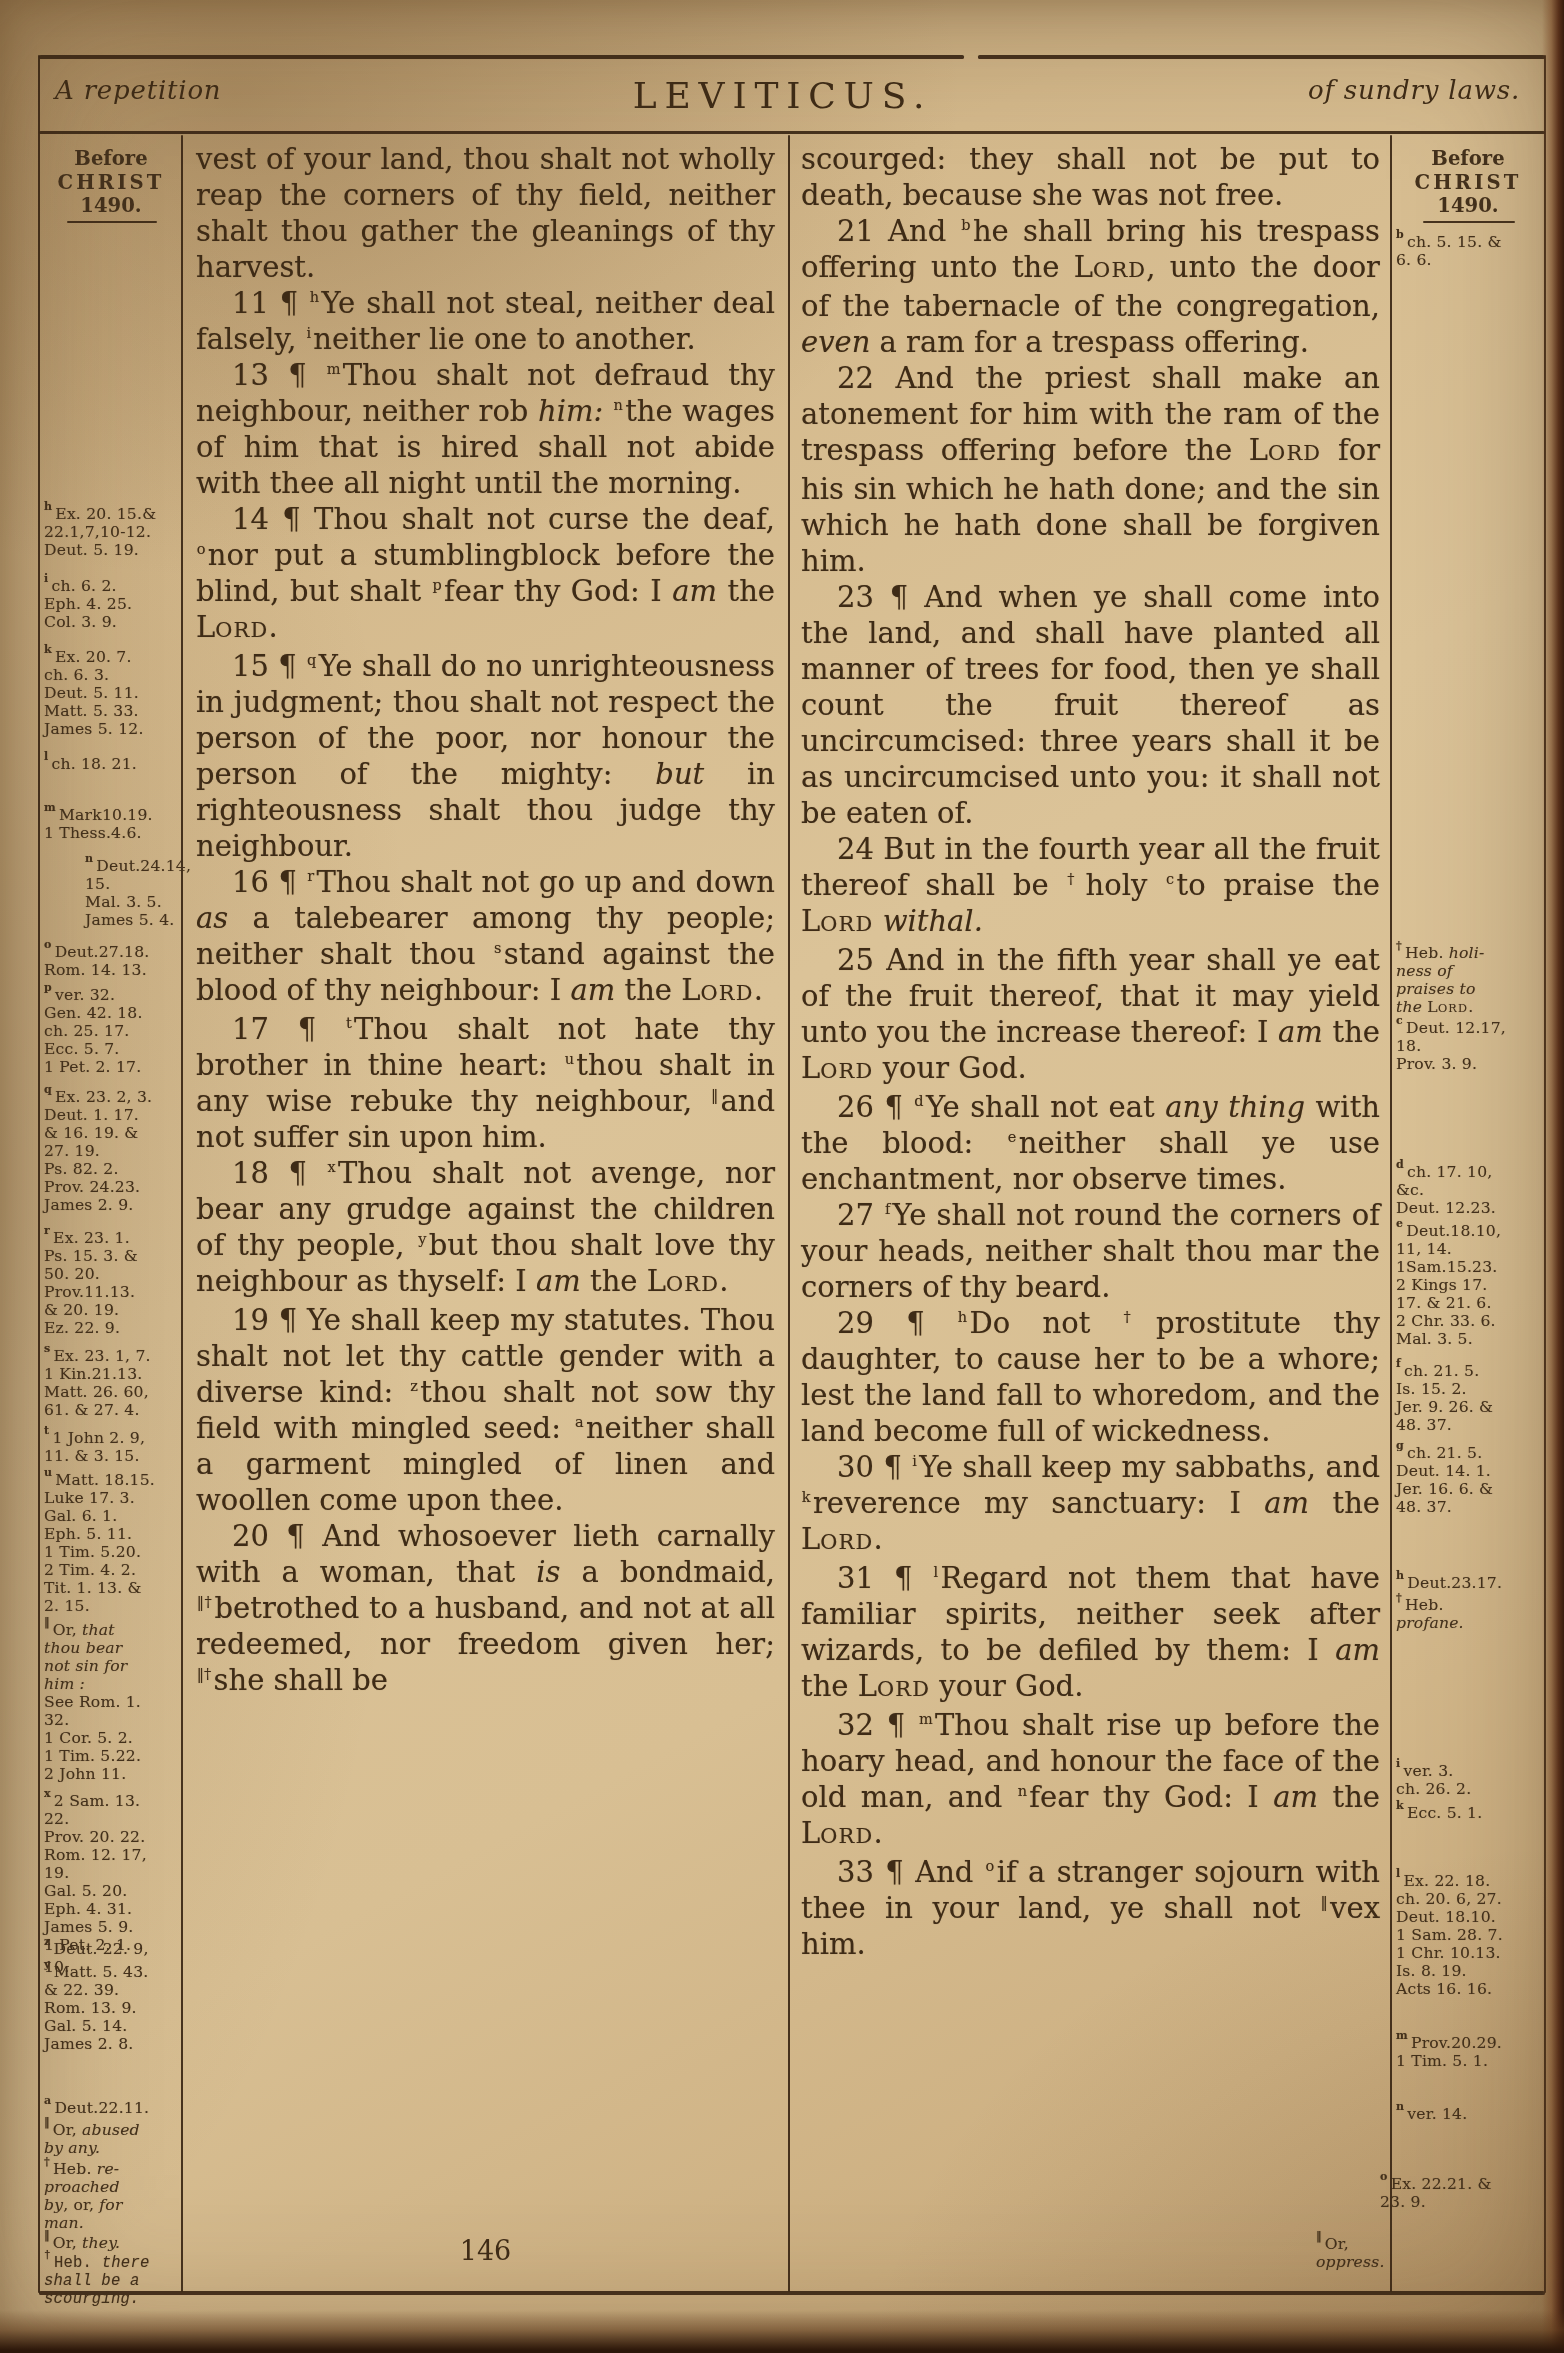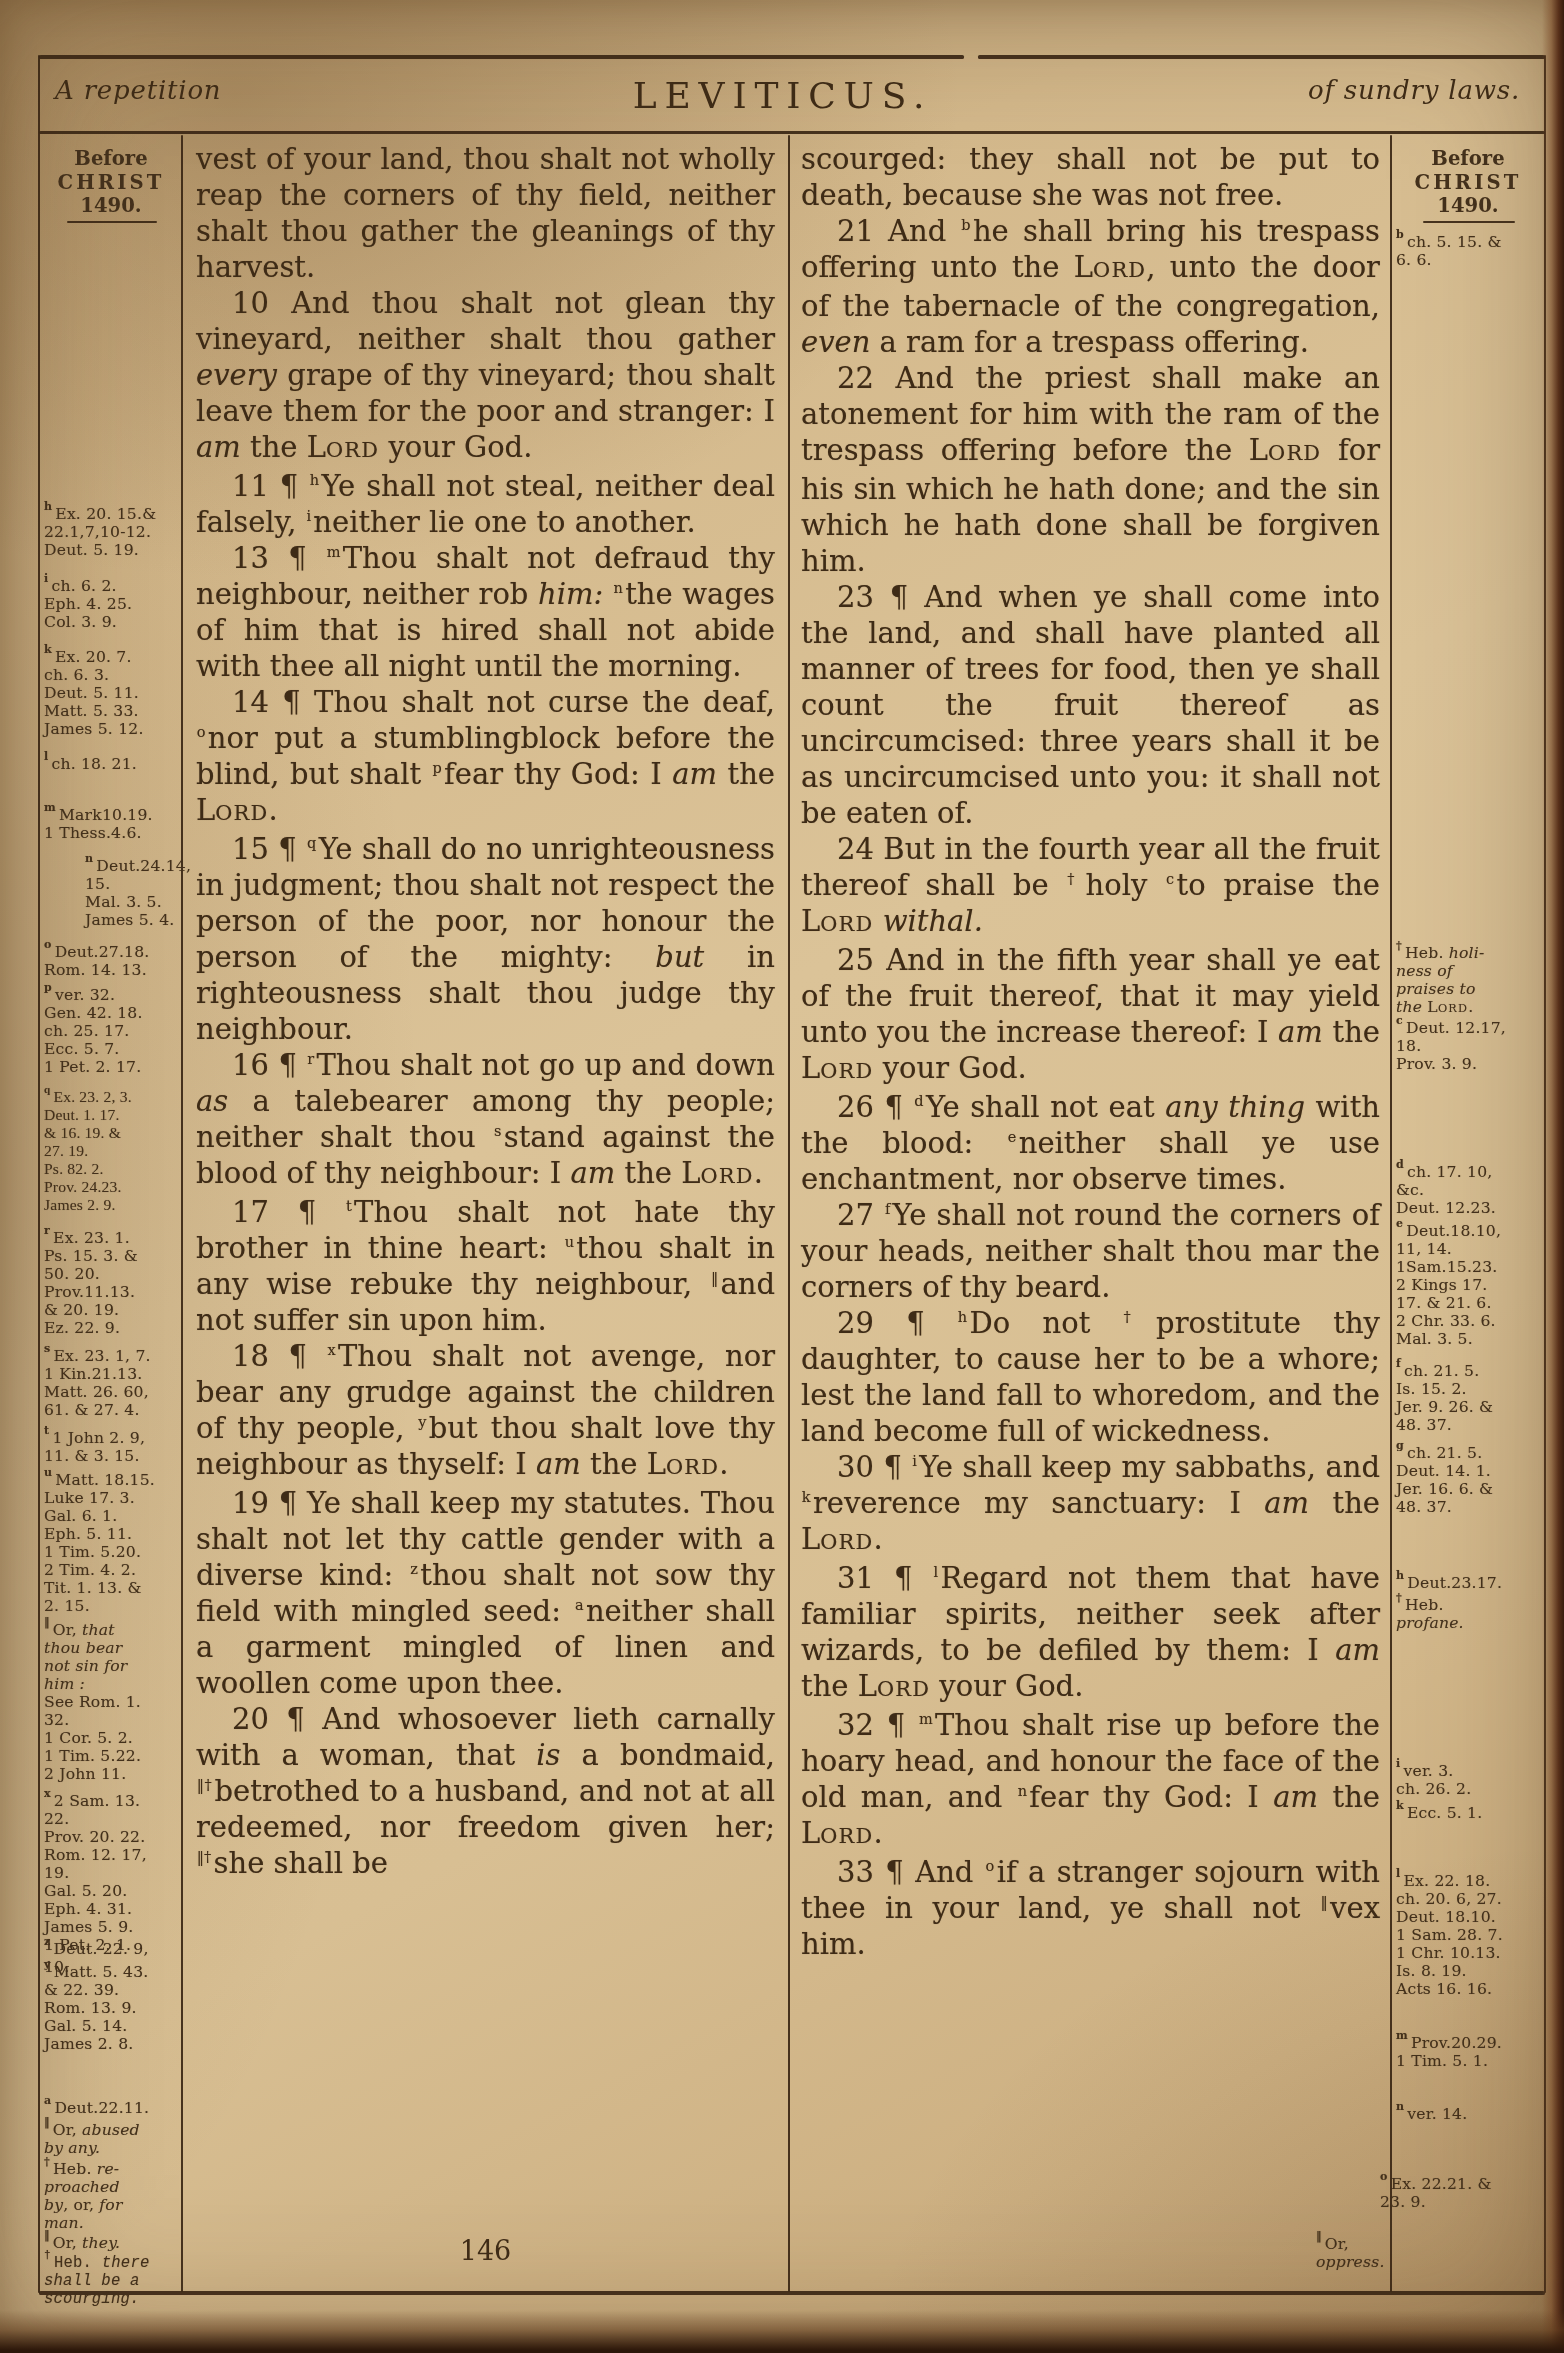--- a/index.html
+++ b/index.html
@@ -79,21 +79,21 @@
 
   <div id="margin-left">
       <div class="note" style="left: 44px; width: 135px; top: 505px;"><sup class="nl">h</sup>Ex. 20. 15.&amp;<br>22.1,7,10-12.<br>Deut. 5. 19.</div>
       <div class="note" style="left: 44px; width: 135px; top: 577px;"><sup class="nl">i</sup>ch. 6. 2.<br>Eph. 4. 25.<br>Col. 3. 9.</div>
       <div class="note" style="left: 44px; width: 135px; top: 648px;"><sup class="nl">k</sup>Ex. 20. 7.<br>ch. 6. 3.<br>Deut. 5. 11.<br>Matt. 5. 33.<br>James 5. 12.</div>
       <div class="note" style="left: 44px; width: 135px; top: 755px;"><sup class="nl">l</sup>ch. 18. 21.</div>
       <div class="note" style="left: 44px; width: 135px; top: 806px;"><sup class="nl">m</sup>Mark10.19.<br>1 Thess.4.6.</div>
       <div class="note" style="left: 44px; width: 135px; top: 857px; margin-left: 41px;"><sup class="nl">n</sup>Deut.24.14,<br>15.<br>Mal. 3. 5.<br>James 5. 4.</div>
       <div class="note" style="left: 44px; width: 135px; top: 943px;"><sup class="nl">o</sup>Deut.27.18.<br>Rom. 14. 13.</div>
       <div class="note" style="left: 44px; width: 135px; top: 986px;"><sup class="nl">p</sup>ver. 32.<br>Gen. 42. 18.<br>ch. 25. 17.<br>Ecc. 5. 7.<br>1 Pet. 2. 17.</div>
-      <div class="note" style="left: 44px; width: 135px; top: 1088px; font-family: Liberation Serif, serif;"><sup class="nl">q</sup>Ex. 23. 2, 3.<br>Deut. 1. 17.<br>&amp; 16. 19. &amp;<br>27. 19.<br>Ps. 82. 2.<br>Prov. 24.23.<br>James 2. 9.</div>
+      <div class="note" style="left: 44px; width: 135px; top: 1088px;"><sup class="nl">q</sup>Ex. 23. 2, 3.<br>Deut. 1. 17.<br>&amp; 16. 19. &amp;<br>27. 19.<br>Ps. 82. 2.<br>Prov. 24.23.<br>James 2. 9.</div>
       <div class="note" style="left: 44px; width: 135px; top: 1229px;"><sup class="nl">r</sup>Ex. 23. 1.<br>Ps. 15. 3. &amp;<br>50. 20.<br>Prov.11.13.<br>&amp; 20. 19.<br>Ez. 22. 9.</div>
       <div class="note" style="left: 44px; width: 135px; top: 1347px;"><sup class="nl">s</sup>Ex. 23. 1, 7.<br>1 Kin.21.13.<br>Matt. 26. 60,<br>61. &amp; 27. 4.</div>
       <div class="note" style="left: 44px; width: 135px; top: 1429px;"><sup class="nl">t</sup>1 John 2. 9,<br>11. &amp; 3. 15.</div>
       <div class="note" style="left: 44px; width: 135px; top: 1471px;"><sup class="nl">u</sup>Matt. 18.15.<br>Luke 17. 3.<br>Gal. 6. 1.<br>Eph. 5. 11.<br>1 Tim. 5.20.<br>2 Tim. 4. 2.<br>Tit. 1. 13. &amp;<br>2. 15.</div>
       <div class="note" style="left: 44px; width: 135px; top: 1621px;"><sup class="nl">‖</sup>Or, <em>that</em><br><em>thou bear</em><br><em>not sin for</em><br><em>him :</em><br>See Rom. 1.<br>32.<br>1 Cor. 5. 2.<br>1 Tim. 5.22.<br>2 John 11.</div>
       <div class="note" style="left: 44px; width: 135px; top: 1792px;"><sup class="nl">x</sup>2 Sam. 13.<br>22.<br>Prov. 20. 22.<br>Rom. 12. 17,<br>19.<br>Gal. 5. 20.<br>Eph. 4. 31.<br>James 5. 9.<br>1 Pet. 2. 1.</div>
       <div class="note" style="left: 44px; width: 135px; top: 1963px;"><sup class="nl">y</sup>Matt. 5. 43.<br>&amp; 22. 39.<br>Rom. 13. 9.<br>Gal. 5. 14.<br>James 2. 8.</div>
       <div class="note" style="left: 44px; width: 135px; top: 1940px;"><sup class="nl">z</sup>Deut. 22. 9,<br>10.</div>
       <div class="note" style="left: 44px; width: 135px; top: 2099px;"><sup class="nl">a</sup>Deut.22.11.</div>
       <div class="note" style="left: 44px; width: 135px; top: 2121px;"><sup class="nl">‖</sup>Or, <em>abused</em><br><em>by any.</em></div>
@@ -115,21 +115,20 @@
       <div class="note" style="left: 1396px; width: 146px; top: 1804px;"><sup class="nl">k</sup>Ecc. 5. 1.</div>
       <div class="note" style="left: 1396px; width: 146px; top: 1872px;"><sup class="nl">l</sup>Ex. 22. 18.<br>ch. 20. 6, 27.<br>Deut. 18.10.<br>1 Sam. 28. 7.<br>1 Chr. 10.13.<br>Is. 8. 19.<br>Acts 16. 16.</div>
       <div class="note" style="left: 1396px; width: 146px; top: 2034px;"><sup class="nl">m</sup>Prov.20.29.<br>1 Tim. 5. 1.</div>
       <div class="note" style="left: 1396px; width: 146px; top: 2105px;"><sup class="nl">n</sup>ver. 14.</div>
       <div class="note" style="left: 1380px; width: 146px; top: 2175px;"><sup class="nl">o</sup>Ex. 22.21. &amp;<br>23. 9.</div>
       <div class="note" style="left: 1316px; width: 146px; top: 2235px;"><sup class="nl">‖</sup>Or,<br><em>oppress.</em></div>
     </div>
 
   <div class="col" id="col-left">
       <p class="verse cont">vest of your land, thou shalt not wholly reap the corners of thy field, neither shalt thou gather the gleanings of thy harvest.</p>
-      <p class="verse">10 And thou shalt not glean thy vineyard, neither shalt thou gather <em>every</em> grape of thy vineyard; thou shalt leave them for the poor and stranger: I <em>am</em> the <span class="sc">L<span>ORD</span></span> your God.</p>
       <p class="verse">11 ¶ <sup class="nref">h</sup>Ye shall not steal, neither deal falsely, <sup class="nref">i</sup>neither lie one to another.</p>
       <p class="verse">13 ¶ <sup class="nref">m</sup>Thou shalt not defraud thy neighbour, neither rob <em>him:</em> <sup class="nref">n</sup>the wages of him that is hired shall not abide with thee all night until the morning.</p>
       <p class="verse">14 ¶ Thou shalt not curse the deaf, <sup class="nref">o</sup>nor put a stumblingblock before the blind, but shalt <sup class="nref">p</sup>fear thy God: I <em>am</em> the <span class="sc">L<span>ORD</span></span>.</p>
       <p class="verse">15 ¶ <sup class="nref">q</sup>Ye shall do no unrighteousness in judgment; thou shalt not respect the person of the poor, nor honour the person of the mighty: <em>but</em> in righteousness shalt thou judge thy neighbour.</p>
       <p class="verse">16 ¶ <sup class="nref">r</sup>Thou shalt not go up and down <em>as</em> a talebearer among thy people; neither shalt thou <sup class="nref">s</sup>stand against the blood of thy neighbour: I <em>am</em> the <span class="sc">L<span>ORD</span></span>.</p>
       <p class="verse">17 ¶ <sup class="nref">t</sup>Thou shalt not hate thy brother in thine heart: <sup class="nref">u</sup>thou shalt in any wise rebuke thy neighbour, <sup class="nref">‖</sup>and not suffer sin upon him.</p>
       <p class="verse">18 ¶ <sup class="nref">x</sup>Thou shalt not avenge, nor bear any grudge against the children of thy people, <sup class="nref">y</sup>but thou shalt love thy neighbour as thyself: I <em>am</em> the <span class="sc">L<span>ORD</span></span>.</p>
       <p class="verse">19 ¶ Ye shall keep my statutes. Thou shalt not let thy cattle gender with a diverse kind: <sup class="nref">z</sup>thou shalt not sow thy field with mingled seed: <sup class="nref">a</sup>neither shall a garment mingled of linen and woollen come upon thee.</p>
       <p class="verse">20 ¶ And whosoever lieth carnally with a woman, that <em>is</em> a bondmaid, <sup class="nref">‖†</sup>betrothed to a husband, and not at all redeemed, nor freedom given her; <sup class="nref">‖†</sup>she shall be</p>
     </div>

